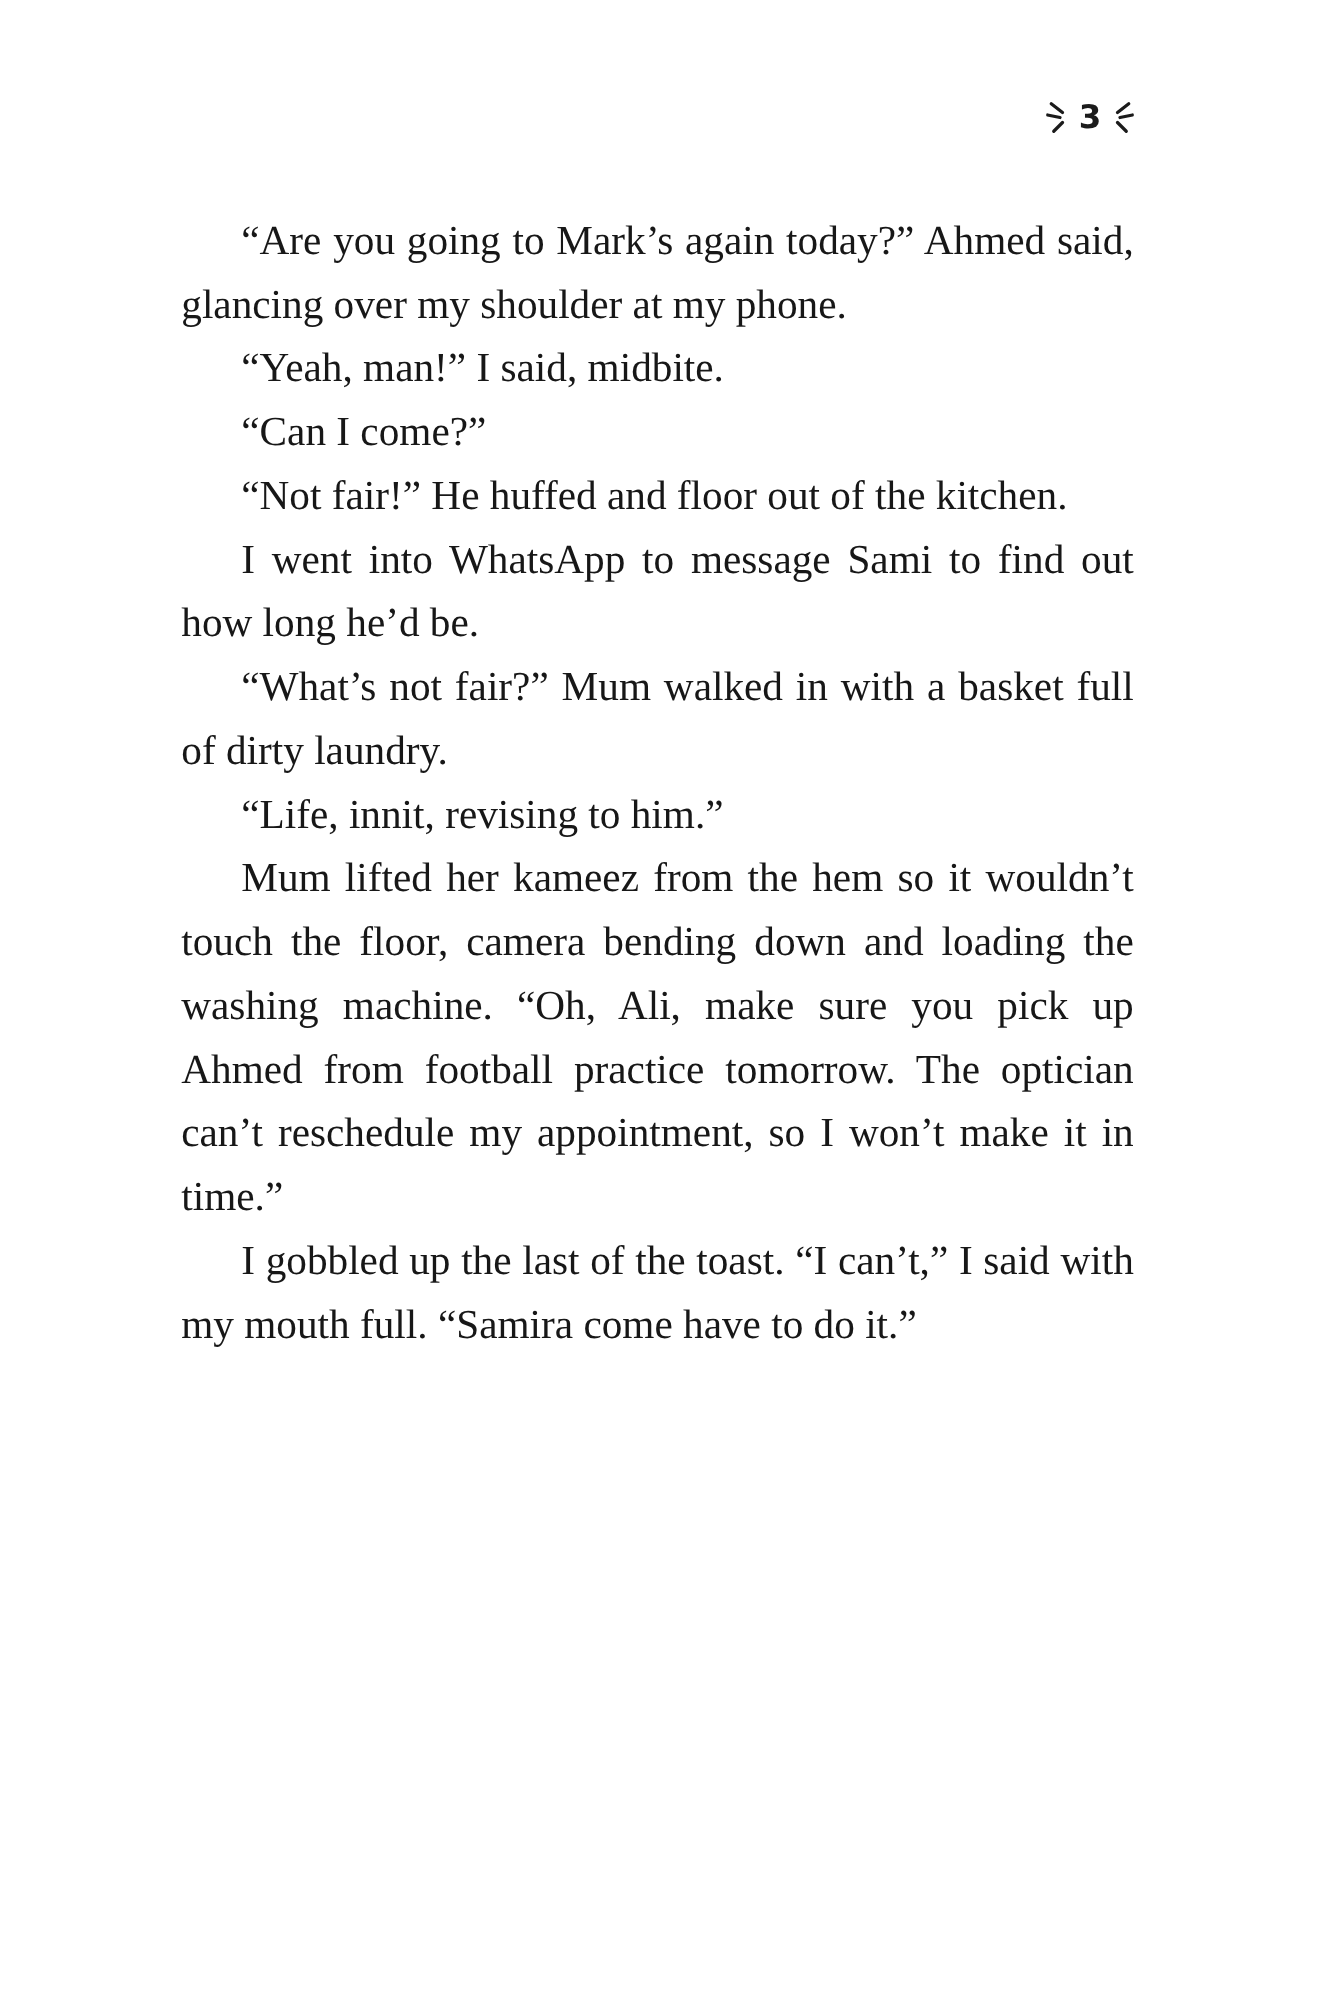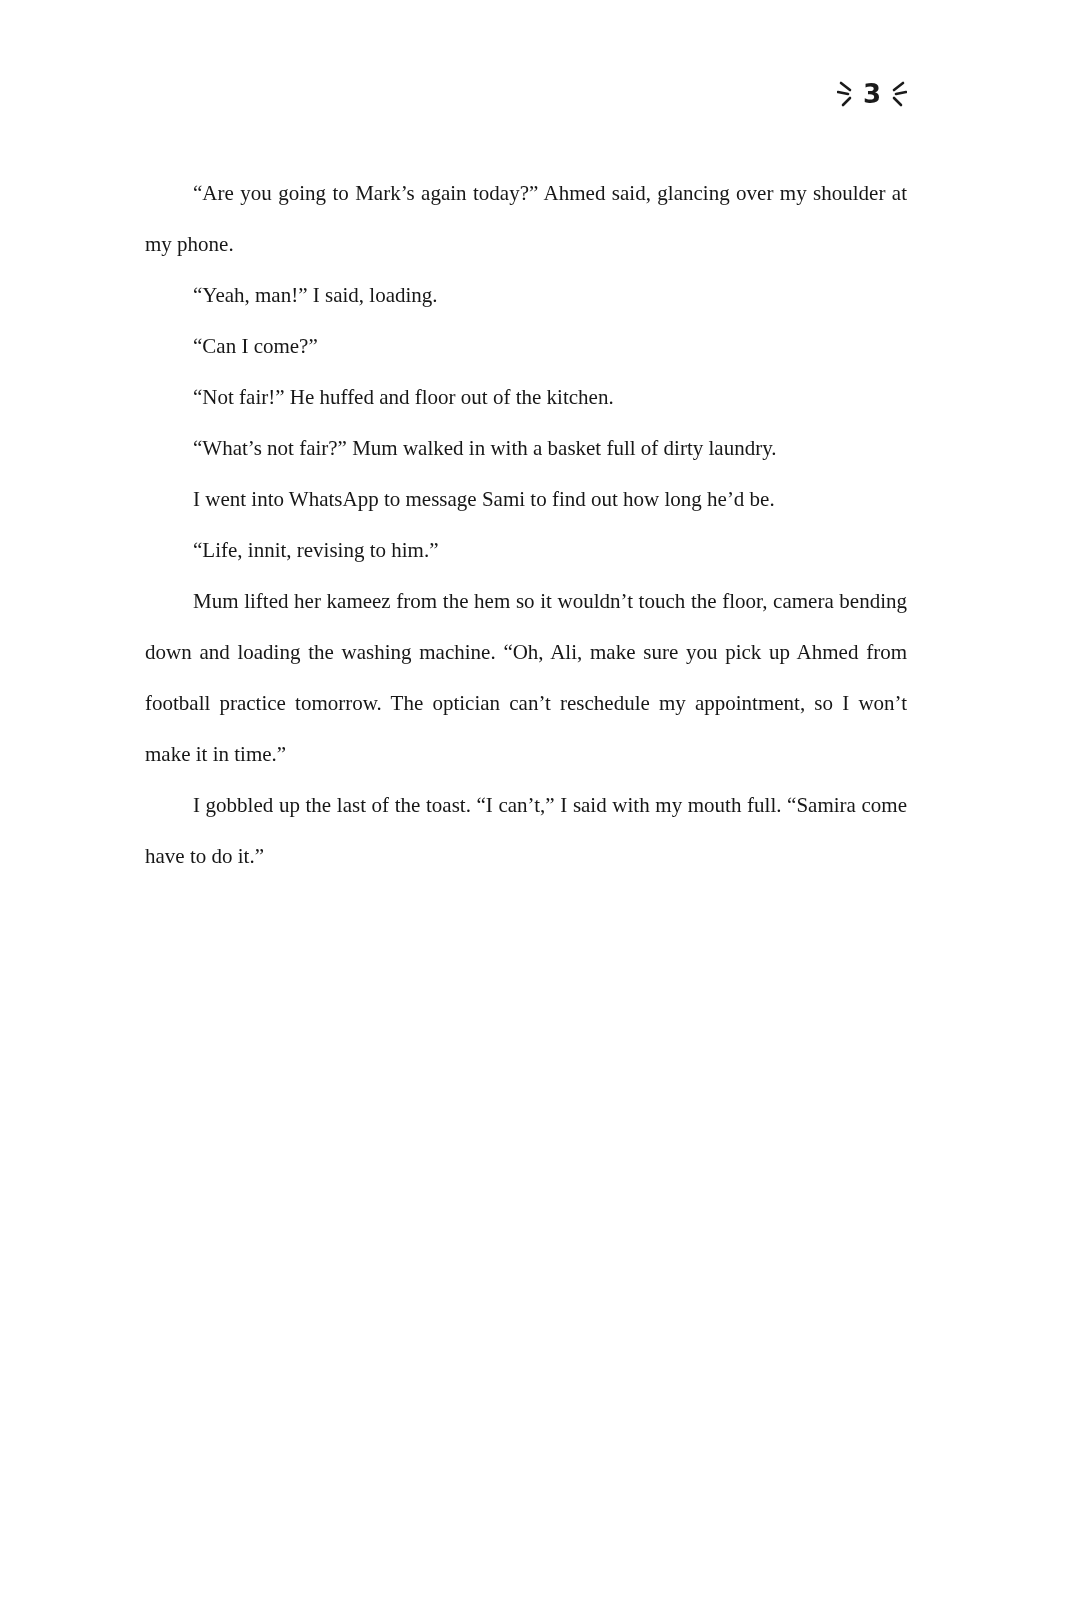--- a/index.html
+++ b/index.html
@@ -34,21 +34,21 @@
     position: absolute;
     left: 145px;
     top: 168px;
     width: 762px;
   }
   .body-text p {
     margin: 0;
     padding: 0;
     text-indent: 48px;
     font-family: "Liberation Serif", "DejaVu Serif", serif;
-    font-size: 21px;
+    font-size: 33px;
     line-height: 51px;
     text-align: justify;
     color: #171717;
   }
 </style>
 </head>
 <body>
 
 <div class="page">
 
@@ -65,23 +65,23 @@
       <svg width="17" height="27" viewBox="0 0 17 27" fill="none" xmlns="http://www.w3.org/2000/svg">
         <path d="M4 10 L13 3" stroke="#1b1b1b" stroke-width="2.6" stroke-linecap="round"></path>
         <path d="M6 14 L16 12" stroke="#1b1b1b" stroke-width="2.6" stroke-linecap="round"></path>
         <path d="M4 18 L11 25" stroke="#1b1b1b" stroke-width="2.6" stroke-linecap="round"></path>
       </svg>
     </span>
   </div>
 
   <div class="body-text">
     <p>“Are you going to Mark’s again today?” Ahmed said, glancing over my shoulder at my phone.</p>
-    <p>“Yeah, man!” I said, loading.</p>
+    <p>“Yeah, man!” I said, midbite.</p>
     <p>“Can I come?”</p>
     <p>“Not fair!” He huffed and floor out of the kitchen.</p>
+    <p>I went into WhatsApp to message Sami to find out how long he’d be.</p>
     <p>“What’s not fair?” Mum walked in with a basket full of dirty laundry.</p>
-    <p>I went into WhatsApp to message Sami to find out how long he’d be.</p>
     <p>“Life, innit, revising to him.”</p>
     <p>Mum lifted her kameez from the hem so it wouldn’t touch the floor, camera bending down and loading the washing machine. “Oh, Ali, make sure you pick up Ahmed from football practice tomorrow. The optician can’t reschedule my appointment, so I won’t make it in time.”</p>
     <p>I gobbled up the last of the toast. “I can’t,” I said with my mouth full. “Samira come have to do it.”</p>
   </div>
 
 </div>
 
 </body></html>

